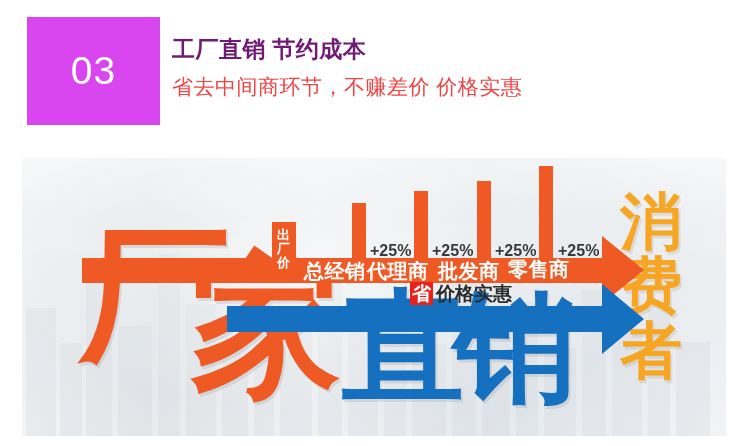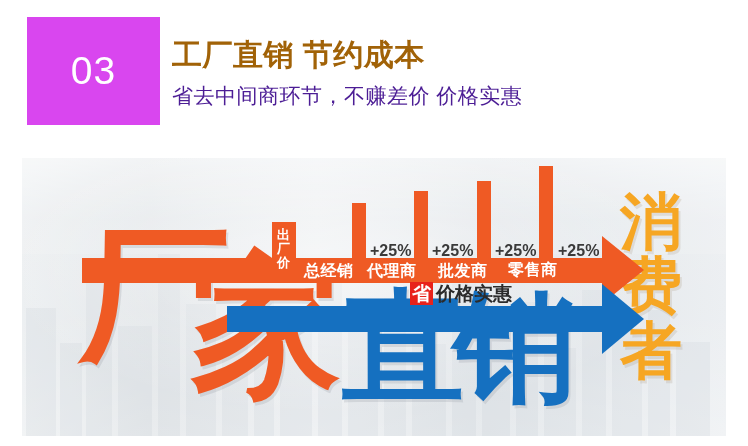--- a/index.html
+++ b/index.html
@@ -21,25 +21,25 @@
     display:flex;align-items:center;justify-content:center;
   }
   #badge-number{
     color:#ffffff;font-size:39px;font-weight:400;letter-spacing:1px;
     font-family:"Liberation Sans","DejaVu Sans",sans-serif;
   }
   #header-text{
     position:absolute;left:172px;top:36px;
   }
   #header-title{
-    font-size:30px;font-weight:bold;color:#a16207;
-    line-height:1.25;letter-spacing:0.5px;white-space:nowrap;
+    font-size:23px;font-weight:bold;color:#701a75;
+    line-height:1.25;letter-spacing:0.5px;white-space:nowrap;font-family:Liberation Serif, serif;
   }
   #header-subtitle{
-    font-size:21px;font-weight:400;color:#4c1d95;
+    font-size:21px;font-weight:400;color:#ef4444;
     margin-top:9px;line-height:1.25;letter-spacing:0.5px;white-space:nowrap;
   }
 
   
   #info{
     position:absolute;left:22px;top:158px;width:704px;height:278px;
     overflow:hidden;
     background:
       linear-gradient(180deg, rgba(255,255,255,.55) 0%, rgba(255,255,255,.12) 22%, rgba(255,255,255,.05) 55%, rgba(255,255,255,.30) 100%),
       linear-gradient(90deg, rgba(236,239,241,1) 0%, rgba(224,228,231,1) 18%, rgba(232,235,238,1) 42%, rgba(221,226,230,1) 66%, rgba(235,238,241,1) 100%);
@@ -92,21 +92,21 @@
     position:absolute;left:60px;top:100px;width:525px;height:25px;
     background:#EF5A24;z-index:4;
   }
   #chain-head{
     position:absolute;left:580px;top:78px;width:0;height:0;z-index:4;
     border-top:34px solid transparent;border-bottom:34px solid transparent;
     border-left:42px solid #EF5A24;
   }
   .chain-label{
     position:absolute;top:102px;height:22px;
-    color:#ffffff;font-size:16px;font-weight:bold;line-height:22px;
+    color:#ffffff;font-size:20px;font-weight:bold;line-height:22px;
     font-family:"DejaVu Sans","Liberation Sans",sans-serif;
     letter-spacing:0.5px;z-index:7;white-space:nowrap;
   }
   
   .step-bar{position:absolute;background:#EF5A24;width:14px;z-index:3;}
   .pct{
     position:absolute;color:#3a3a3a;font-size:16px;font-weight:bold;
     font-family:"Liberation Sans","DejaVu Sans",sans-serif;z-index:7;
     white-space:nowrap;
   }

